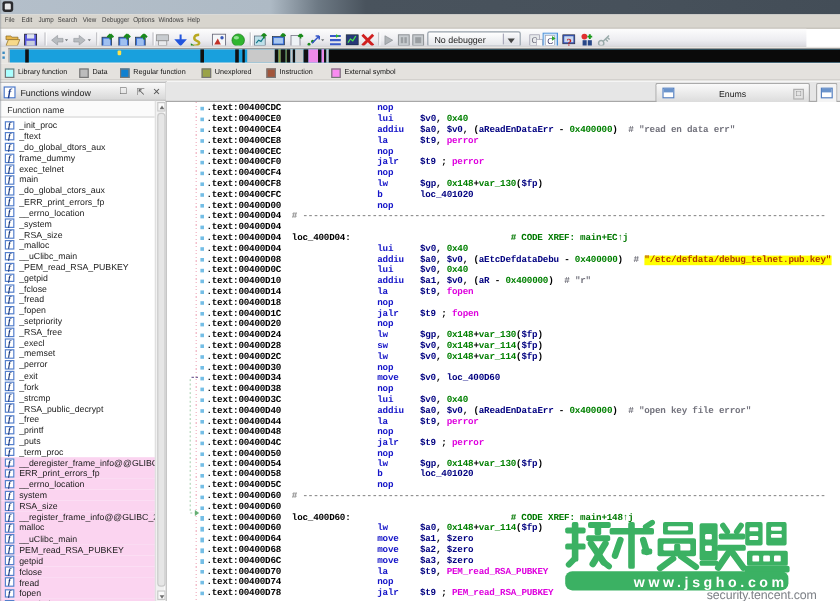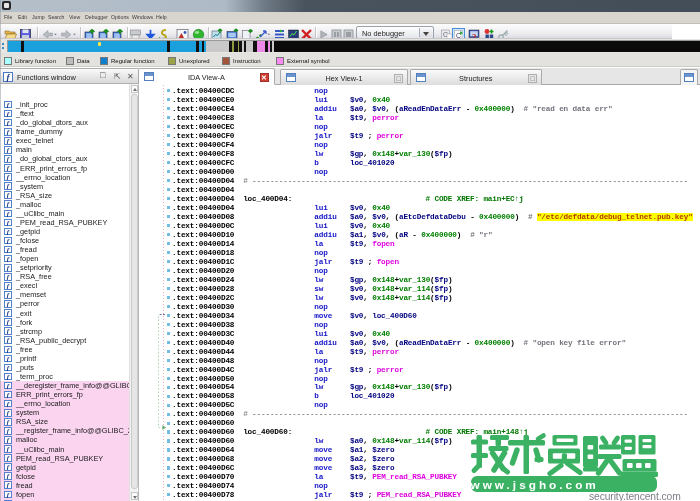--- a/index.html
+++ b/index.html
@@ -46,21 +46,21 @@
 .tab .cl{position:absolute;top:3.5px;width:9px;height:9px;border:1px solid #b0b0b0;background:#e4e4e4;color:#666;font-size:7px;line-height:8px;text-align:center}
 .tab.act .cl{background:#d04030;border-color:#a03028;color:#fff;font-weight:bold}
 #dis{position:absolute;left:140px;top:85px;width:560px;height:416px;background:#fff;overflow:hidden}
 #dmargin{position:absolute;left:22.5px;top:0;width:1px;height:416px;background:repeating-linear-gradient(#f0b0c0 0,#f0b0c0 1px,transparent 1px,transparent 3px)}
 .dot{position:absolute;left:27.3px;width:3.2px;height:3.2px;background:#74bee6}
 #code{position:absolute;left:32px;top:2px;font:bold 7.7px/8.98px "Liberation Mono",monospace;letter-spacing:-0.165px;white-space:pre;color:#000}
 .m{color:#1414c8} .r{color:#000080} .g{color:#008000} .x{color:#de00de}
 .c{color:#73737d} .s{color:#8c8c8c} .k{color:#007800}
 .y{color:#b43c00;background:#ffff00}
 #wmbox{position:absolute;left:470.5px;top:476.3px;width:186px;height:16px;background:#3bb163;border-radius:6px;z-index:61}
-#wmbox span{position:absolute;left:0;width:100%;text-align:left;top:2px;color:#fff;font-weight:bold;font-size:11.8px;letter-spacing:3px}
+#wmbox span{position:absolute;left:0;width:100%;text-align:right;top:2px;color:#fff;font-weight:bold;font-size:11.8px;letter-spacing:3px}
 #sectxt{position:absolute;left:589px;top:491px;font-size:10.3px;color:rgba(100,104,112,.85);z-index:62;letter-spacing:-0.1px}
 #brd{position:absolute;left:0;top:0;width:700px;height:501px;border-left:1px solid rgba(150,155,162,.55);pointer-events:none;z-index:70}
 </style></head><body>
 <div id="title">
     <div class="ico"></div>
   </div>
 <div id="menu">
 <span style="left:4px">File</span>
     <span style="left:17.5px">Edit</span>
     <span style="left:31.5px">Jump</span>
@@ -253,20 +253,23 @@
     <span style="left:287px">External symbol</span>
 </div>
 <div id="fpanel">
 <div id="ftitle">
       <span class="fi">f</span>
       <span class="t">Functions window</span>
 <span class="b" style="left:100px;top:2px;font-size:9px">□</span>
       <span class="b" style="left:114px">⇱</span>
       <span class="b" style="left:127px">✕</span>
     </div>
+<div id="fhead">
+      <span>Function name</span>
+    </div>
 <div id="flist">
       <div class="frow" style="top:2.0px">
         <span class="fic">f</span>
         <span class="fnm">_init_proc</span>
       </div>
 <div class="frow" style="top:11.1px">
         <span class="fic">f</span>
         <span class="fnm">_ftext</span>
       </div>
 <div class="frow" style="top:20.1px">
@@ -442,34 +445,24 @@
         <span class="fnm">setpriority</span>
       </div>
     </div>
 <div id="fsb">
       <div class="up"></div>
       <div class="th"></div>
       <div class="dn"></div>
     </div>
 </div>
 <div id="tabs">
-<div class="tab act" style="left:0px;width:137.8px">
+<div class="tab" style="left:408.5px;width:129px">
       <span class="ti"></span>
-      <span class="tx">IDA View-A</span>
-      <span class="cl" style="left:121px">✕</span>
-    </div>
-<div class="tab" style="left:142.5px;width:128px">
-      <span class="ti"></span>
-      <span class="tx">Hex View-1</span>
-      <span class="cl" style="left:113px">□</span>
-    </div>
-<div class="tab" style="left:272px;width:132.5px">
-      <span class="ti"></span>
-      <span class="tx">Structures</span>
-      <span class="cl" style="left:117.5px">□</span>
+      <span class="tx">Enums</span>
+      <span class="cl" style="left:114px">□</span>
     </div>
 <div class="tab" style="left:542.5px;width:18px;background:#f4f4f4">
       <span class="ti" style="left:3px"></span>
     </div>
 </div>
 <div id="dis">
 <div id="dmargin"></div>
 <div class="dot" style="top:4.2px"></div>
 <div class="dot" style="top:13.2px"></div>
 <div class="dot" style="top:22.2px"></div>

